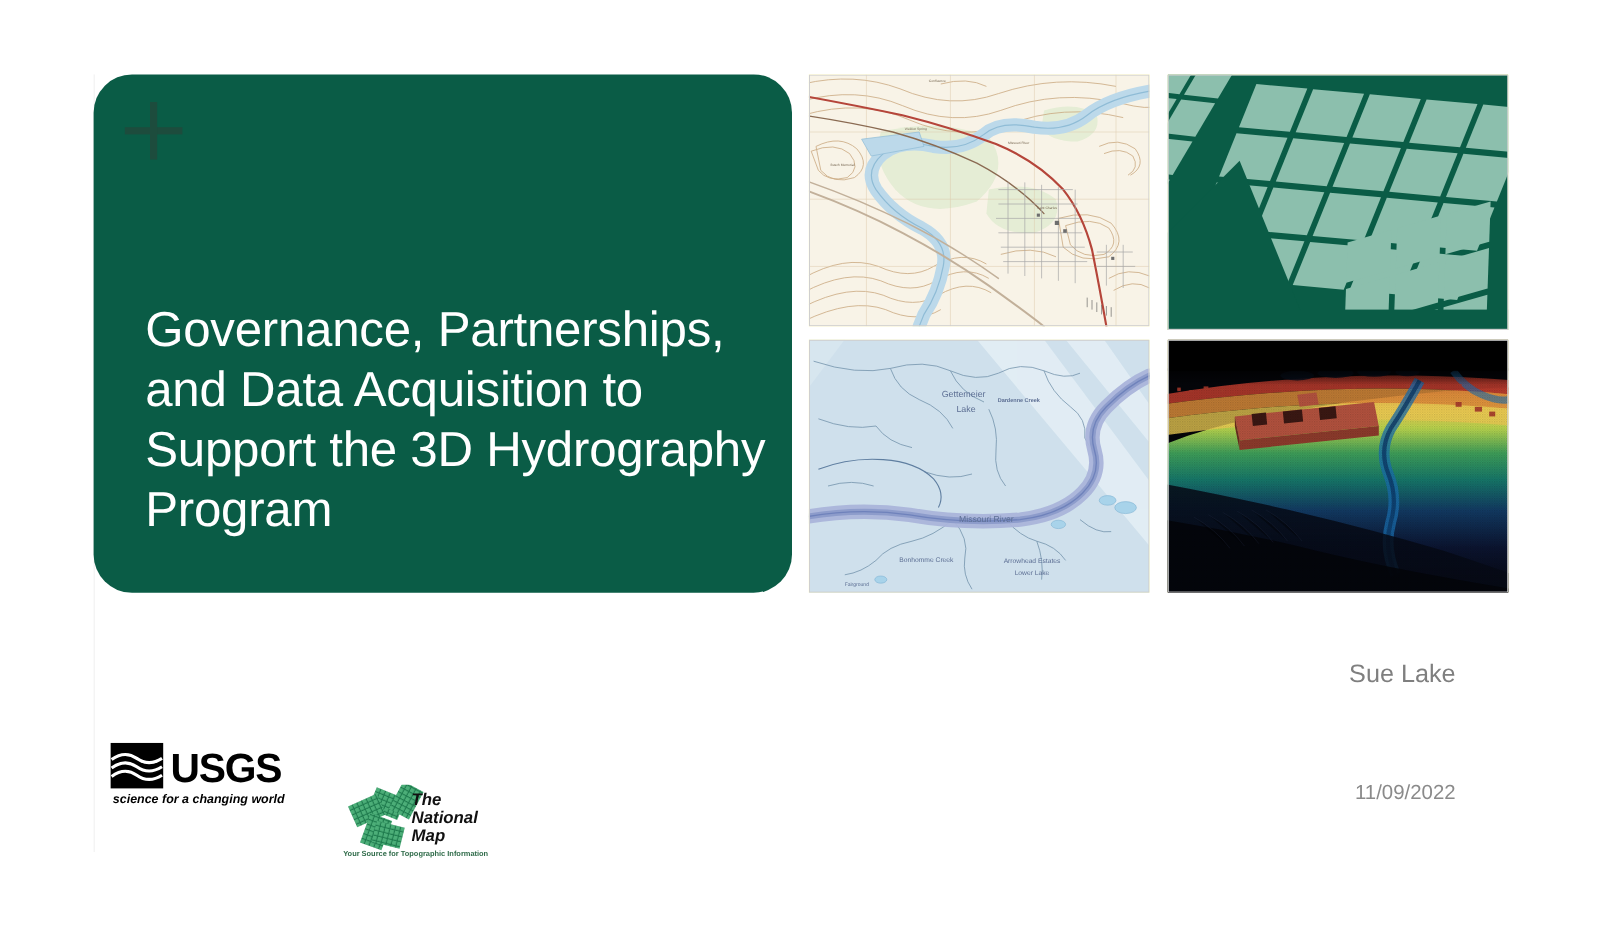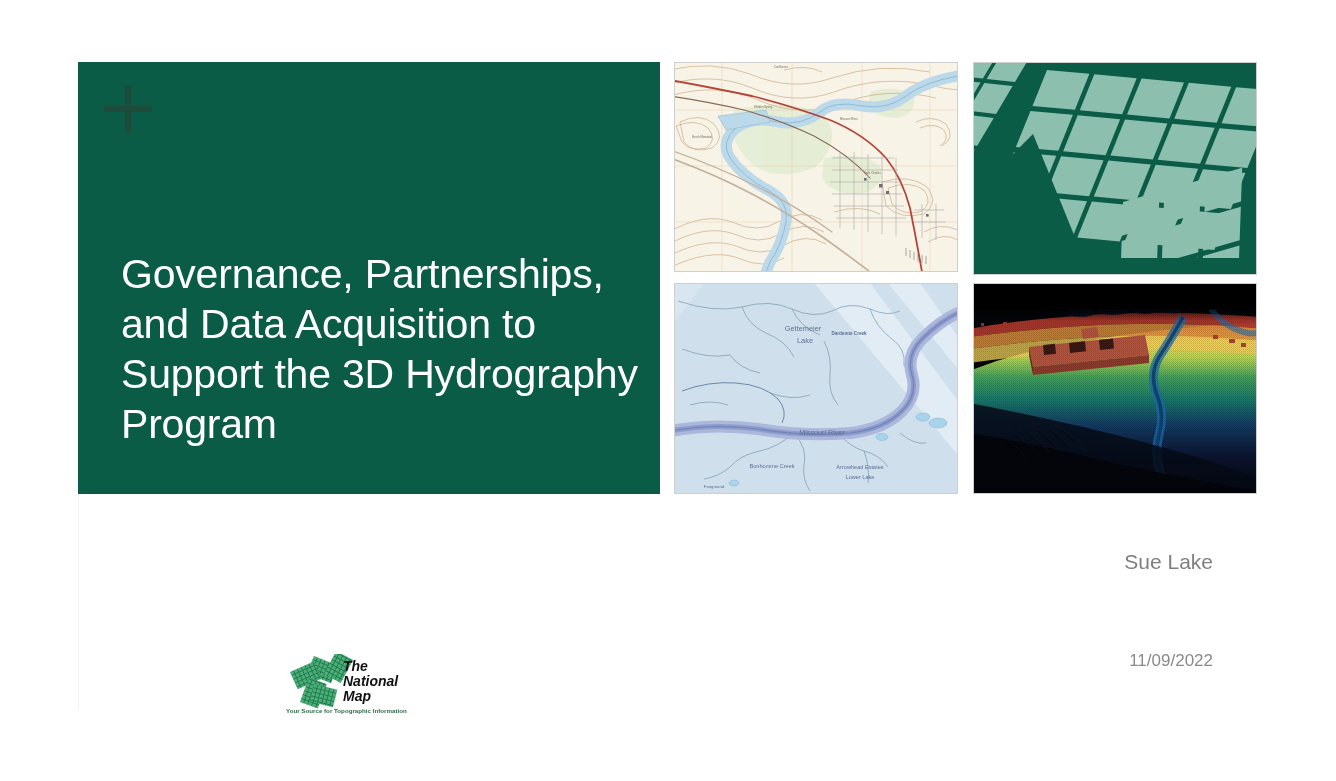--- a/index.html
+++ b/index.html
@@ -37,20 +37,21 @@
 
   
   .title-panel {
     position: absolute;
     left: 78px;
     top: 62px;
     width: 582px;
     height: 432px;
     background: #0a5c46;
     overflow: hidden;
+    border-radius: 32px;
   }
   .plus-mark {
     position: absolute;
     left: 26px;
     top: 23px;
     width: 48px;
     height: 48px;
   }
   .plus-mark .bar-h {
     position: absolute;
@@ -487,20 +488,37 @@
       <rect x="0.5" y="0.5" width="283" height="210" fill="none" stroke="#cfcfcf" stroke-width="1"></rect>
     </svg>
 
   </div>
 
   <div class="author-block">
     <div class="author-name">Sue Lake</div>
   </div>
   <div class="slide-date">11/09/2022</div>
 
+  <div class="logo-usgs">
+    <svg width="166" height="54" viewBox="0 0 166 54" xmlns="http://www.w3.org/2000/svg">
+
+      <rect x="0" y="0" width="44" height="38" fill="#000000"></rect>
+      <g stroke="#ffffff" stroke-width="2.6" fill="none">
+        <path d="M1 14 Q12 6 22 13 Q32 20 43 13"></path>
+        <path d="M1 21 Q12 13 22 20 Q32 27 43 20"></path>
+        <path d="M1 28 Q12 20 22 27 Q32 34 43 27"></path>
+      </g>
+
+      <text x="50" y="33" font-family="Liberation Sans, sans-serif" font-size="34" font-weight="bold" fill="#000000" letter-spacing="-1">USGS</text>
+
+      <text x="2" y="50" font-family="Liberation Sans, sans-serif" font-size="10.4" font-weight="bold" font-style="italic" fill="#000000">science for a changing world</text>
+    </svg>
+    <span class="vis-hidden">USGS</span>
+    <span class="vis-hidden">science for a changing world</span>
+  </div>
 
   <div class="logo-tnm">
     <svg width="124" height="62" viewBox="0 0 124 62" xmlns="http://www.w3.org/2000/svg">
       <defs>
         <pattern id="tnmGrid" width="4.2" height="4.2" patternUnits="userSpaceOnUse">
           <rect width="4.2" height="4.2" fill="#1e7a4d"></rect>
           <rect width="3.3" height="3.3" fill="#4cae78"></rect>
         </pattern>
       </defs>
 

